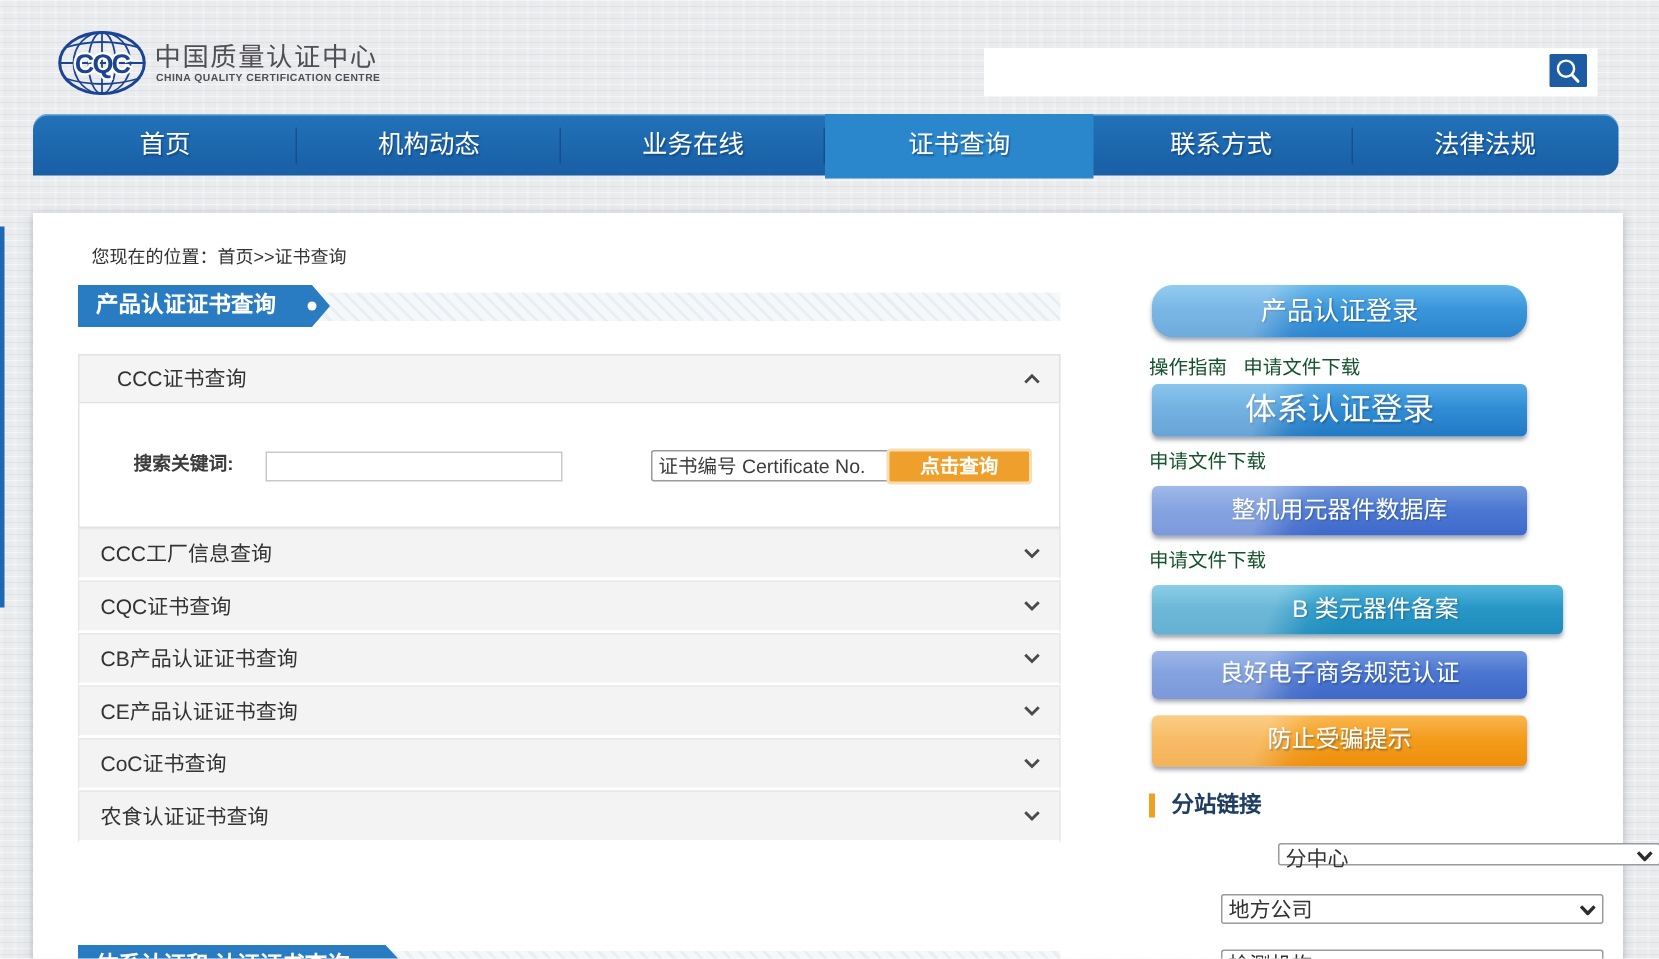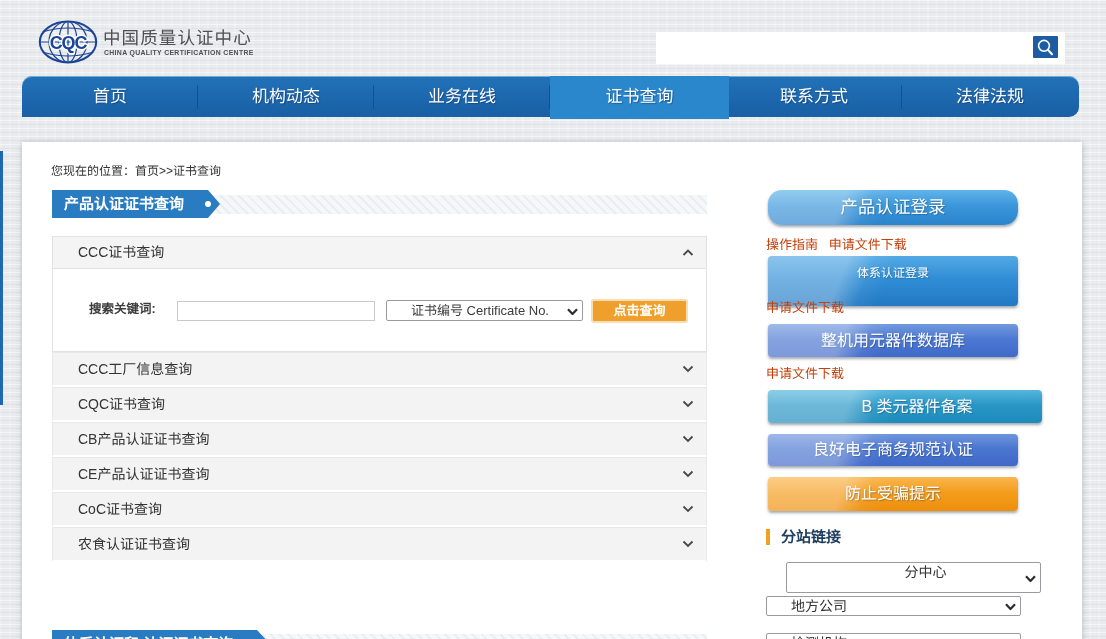--- a/index.html
+++ b/index.html
@@ -30,21 +30,21 @@
 .navitem .sep{position:absolute;right:0;top:9px;height:24px;width:1px;background:rgba(13,62,110,.55);}
 #navactive{left:550px;top:76px;width:179px;height:43px;background:#2b87cc;line-height:41px;
   text-align:center;color:#fff;font-size:17px;text-shadow:1px 1px 1px rgba(15,45,85,.45);}
 
 
 #lstrip{left:0;top:151px;width:3px;height:254px;background:#1d68b0;}
 
 
 #panel{left:22px;top:142px;width:1060px;height:520px;background:#fff;
   box-shadow:0 1px 6px rgba(110,120,132,.45);}
-#crumb{left:51px;top:161px;font-size:12px;color:#333;}
+#crumb{left:61px;top:161px;font-size:12px;color:#333;}
 
 .banner{height:28px;background:#2a7cc2;color:#fff;font-size:15px;font-weight:bold;
   line-height:28px;padding-left:12px;box-sizing:border-box;white-space:nowrap;
   filter:drop-shadow(2px 2px 2px rgba(100,110,125,.55));}
 .banner .dot{position:absolute;width:6px;height:6px;border-radius:50%;background:#fff;top:11px;}
 #banner1{left:52px;top:190px;width:168px;
   clip-path:polygon(0 0,156px 0,100% 50%,156px 100%,0 100%);}
 #banner1 .dot{left:153px;}
 #banner2{left:52px;top:630px;width:218px;
   clip-path:polygon(0 0,205px 0,100% 50%,205px 100%,0 100%);}
@@ -53,59 +53,59 @@
 #stripes1{left:210px;top:195px;width:497px;}
 #stripes2{left:260px;top:634px;width:447px;}
 
 
 #acc{left:52px;top:236px;width:655px;}
 .acchead{box-sizing:border-box;border:1px solid #e2e2e3;background:#f4f4f5;height:33px;
   line-height:31px;font-size:14px;color:#333;padding-left:25px;position:relative;}
 .accbody{box-sizing:border-box;border:1px solid #e2e2e3;border-top:0;background:#fff;height:83px;position:relative;}
 .accrow{box-sizing:border-box;border:1px solid #e8e8e9;border-bottom:2px solid #fff;
   background:#f3f3f4;height:35px;line-height:32px;font-size:14px;color:#333;
-  padding-left:25px;position:relative;}
+  padding-left:14px;position:relative;}
 .chev{position:absolute;right:12px;top:50%;margin-top:-6px;width:12px;height:12px;}
 
 #lbl{left:36px;top:34px;font-size:12.5px;font-weight:bold;color:#3d3d3d;line-height:13px;}
 #kwinput{left:124px;top:32px;width:198px;height:20px;background:#fff;border:1px solid #c9c9c9;box-sizing:border-box;}
 #sel1{left:333px;top:31px;width:197px;height:21px;line-height:19px;font-size:13px;color:#3c3c3c;}
 #gobtn{left:540px;top:32px;width:93px;height:20px;background:#efa02c;color:#fff;
   font-size:13px;font-weight:bold;text-align:center;line-height:20px;border-radius:1px;box-shadow:0 0 0 2px #f7ddb2;}
 
 
 .csel{box-sizing:border-box;background:#fff;border:1px solid #9a9aa0;border-radius:2px;
-  font-size:14px;color:#333;line-height:18px;padding-left:24px;position:absolute;white-space:nowrap;}
+  font-size:14px;color:#333;line-height:18px;padding-left:4px;position:absolute;white-space:nowrap;margin-left:48px;}
 .csel svg{position:absolute;right:4px;top:50%;margin-top:-5px;}
 
 
 .rbtn{left:768px;width:250px;border-radius:4px;color:#fff;text-align:center;
   font-weight:500;box-shadow:0 2px 3px rgba(85,95,110,.55);overflow:hidden;
   text-shadow:1px 1px 1px rgba(30,60,90,.4);}
 .rbtn i{position:absolute;left:0;top:0;width:100%;height:100%;
   background:linear-gradient(113deg, rgba(255,255,255,.32) 0 30%, rgba(255,255,255,.06) 40%, rgba(255,255,255,0) 48%);}
 #rb1{top:190px;height:35px;line-height:35px;font-size:17.5px;
   background:linear-gradient(180deg,#60b4e9 0%,#3a95da 46%,#2a84cd 100%);border-radius:14px;}
-#rb2{top:256px;height:50px;line-height:35px;font-size:12px;
+#rb2{top:256px;height:35px;line-height:35px;font-size:21px;
   background:linear-gradient(180deg,#53a9e4 0%,#308dd5 46%,#2379c3 100%);}
 #rb3{top:324px;height:33px;line-height:33px;font-size:16px;
   background:linear-gradient(180deg,#7299dd 0%,#4c78d2 46%,#4069ca 100%);}
 #rb4{top:390px;height:33px;line-height:33px;font-size:16px;
   background:linear-gradient(180deg,#55b6dc 0%,#2897c6 46%,#1d8cbc 100%);padding-left:24px;}
 #rb5{top:434px;height:32px;line-height:32px;font-size:16px;
   background:linear-gradient(180deg,#7095dc 0%,#4a76d1 46%,#3f68c8 100%);}
 #rb6{top:477px;height:34px;line-height:34px;font-size:16px;
   background:linear-gradient(180deg,#f9b64e 0%,#f49c1c 46%,#ee8f0c 100%);}
-.rlink{font-size:13px;color:#c2410c;white-space:nowrap;}
+.rlink{font-size:13px;color:#14532d;white-space:nowrap;}
 #rl1{left:766px;top:234px;}
 #rl2{left:766px;top:297px;}
 #rl3{left:766px;top:363px;}
 #rhead{left:766px;top:529px;font-size:15px;font-weight:bold;color:#1f3e60;
   border-left:4px solid #efa125;padding-left:11px;line-height:16px;}
-#rsel1{left:786px;top:562px;width:255px;height:31px;text-align:center;}
+#rsel1{left:804px;top:562px;width:255px;height:15px;}
 #rsel2{left:766px;top:596px;width:255px;height:20px;}
 #rsel3{left:766px;top:633px;width:255px;height:20px;}
 </style>
 </head>
 <body>
 
 <svg id="logo" class="abs" width="60" height="44" viewBox="0 0 60 44">
   <g fill="none" stroke="#1c4496" stroke-width="2">
     <ellipse cx="30" cy="22" rx="28.2" ry="20.4"></ellipse>
     <ellipse cx="30" cy="22" rx="19" ry="20.5" stroke-width="1.2"></ellipse>

